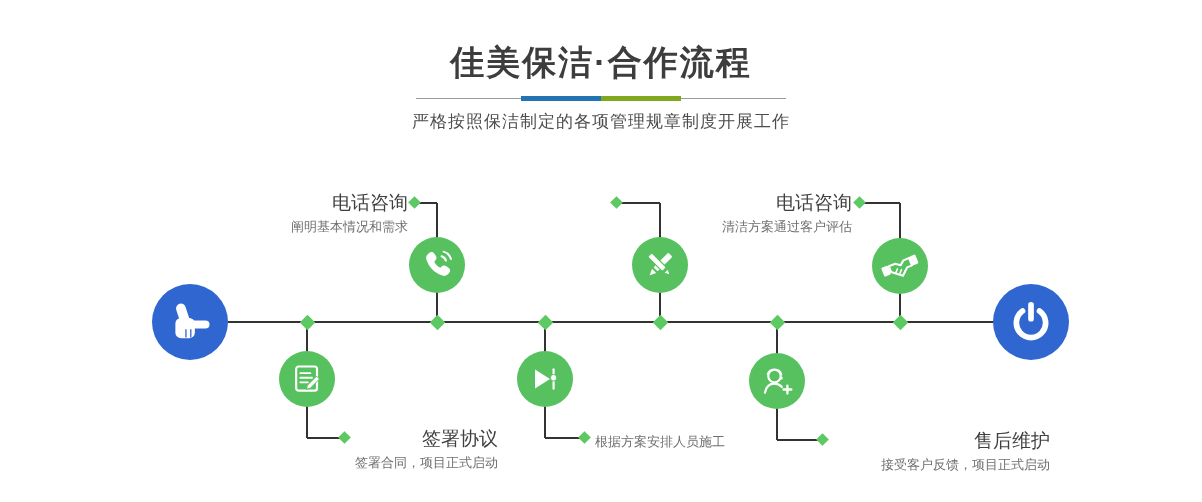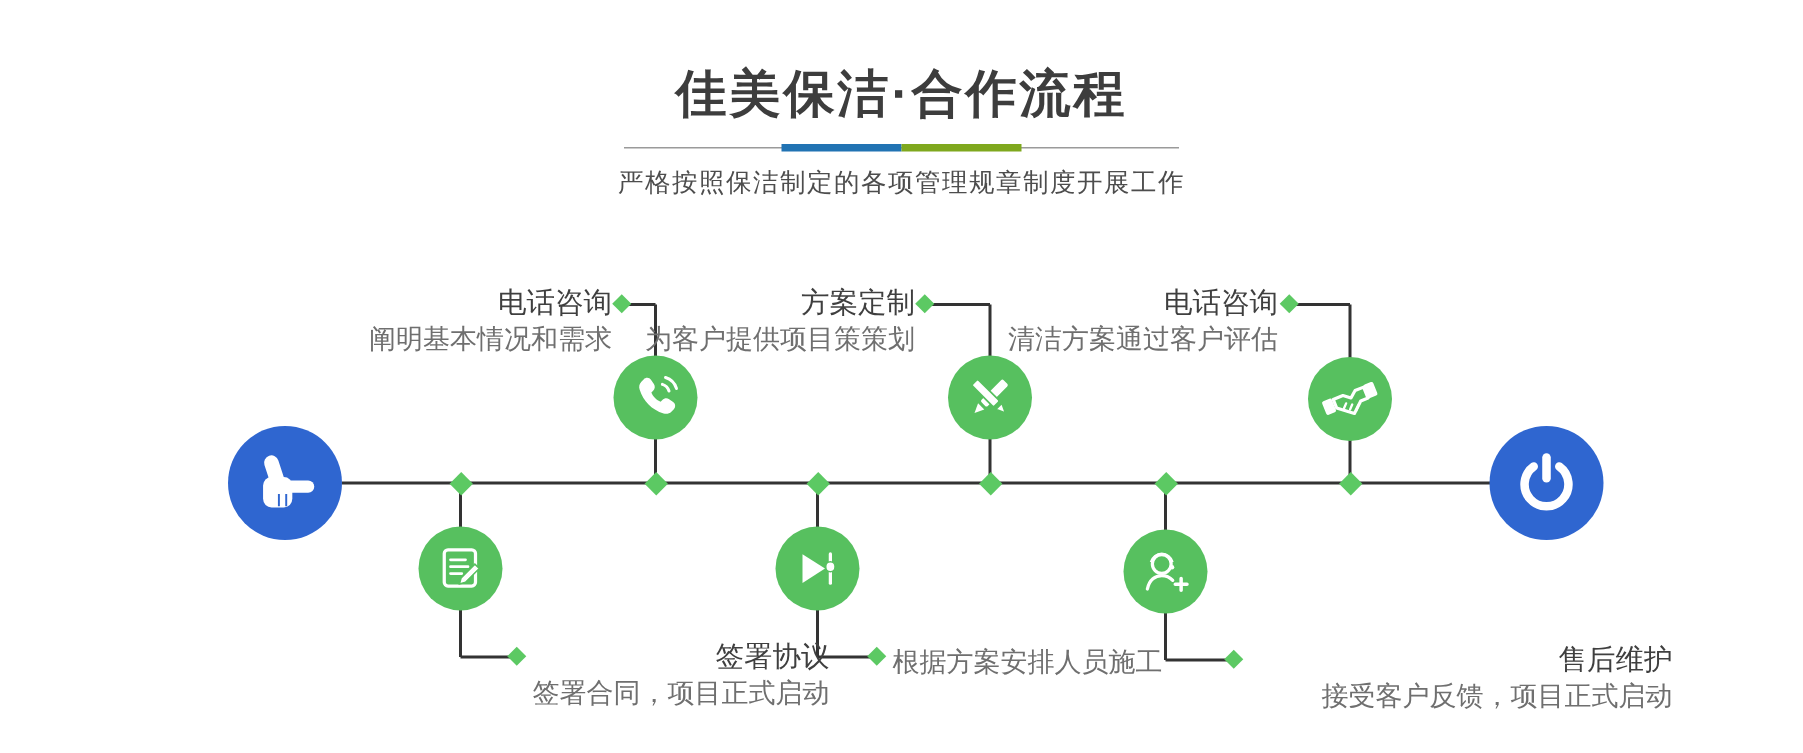--- a/index.html
+++ b/index.html
@@ -72,21 +72,21 @@
   }
   .c1{left:409px;top:237px;}
   .c2{left:632px;top:237px;}
   .c3{left:872px;top:238px;}
   .c4{left:279px;top:351px;}
   .c5{left:517px;top:351px;}
   .c6{left:749px;top:353px;}
   
   .stepblock{position:absolute;white-space:nowrap;}
   .stepblock .lbl{font-size:19px;color:#3f3f3f;font-weight:500;line-height:21px;}
-  .stepblock .dsc{font-size:18px;color:#6f6f6f;margin-top:5px;line-height:17px;}
+  .stepblock .dsc{font-size:13px;color:#6f6f6f;margin-top:5px;line-height:17px;}
   .tb{text-align:right;}
   .bb{text-align:right;}
   .tb1{right:794px;top:192px;}
   .tb2{right:592px;top:192px;}
   .tb3{right:350px;top:192px;}
   .bb4{left:355px;top:428px;}
   .bb5{left:595px;top:428px;}
   .bb6{left:833px;top:430px;margin-left:48px;}
   svg{display:block;}
 </style>
@@ -216,24 +216,20 @@
         <path d="M9.5 38 c1.5-7.5 6.5-10.8 11.5-10.8 3.2 0 6.4 1.3 8.8 3.9" fill="none" stroke="#fff" stroke-width="2.6" stroke-linecap="round"></path>
         <path d="M36.5 29.5 v9.5 M31.8 34.2 h9.4" stroke="#fff" stroke-width="2.8" stroke-linecap="round" fill="none"></path>
       </svg>
     </span>
   </div>
 
   <div class="stepblock tb tb1">
     <div class="lbl">电话咨询</div>
     <div class="dsc">阐明基本情况和需求</div>
   </div>
-  <div class="stepblock tb tb2">
-    <div class="lbl">方案定制</div>
-    <div class="dsc">为客户提供项目策策划</div>
-  </div>
   <div class="stepblock tb tb3">
     <div class="lbl">电话咨询</div>
     <div class="dsc">清洁方案通过客户评估</div>
   </div>
 
   <div class="stepblock bb bb4">
     <div class="lbl">签署协议</div>
     <div class="dsc">签署合同，项目正式启动</div>
   </div>
   <div class="stepblock bb bb5">

